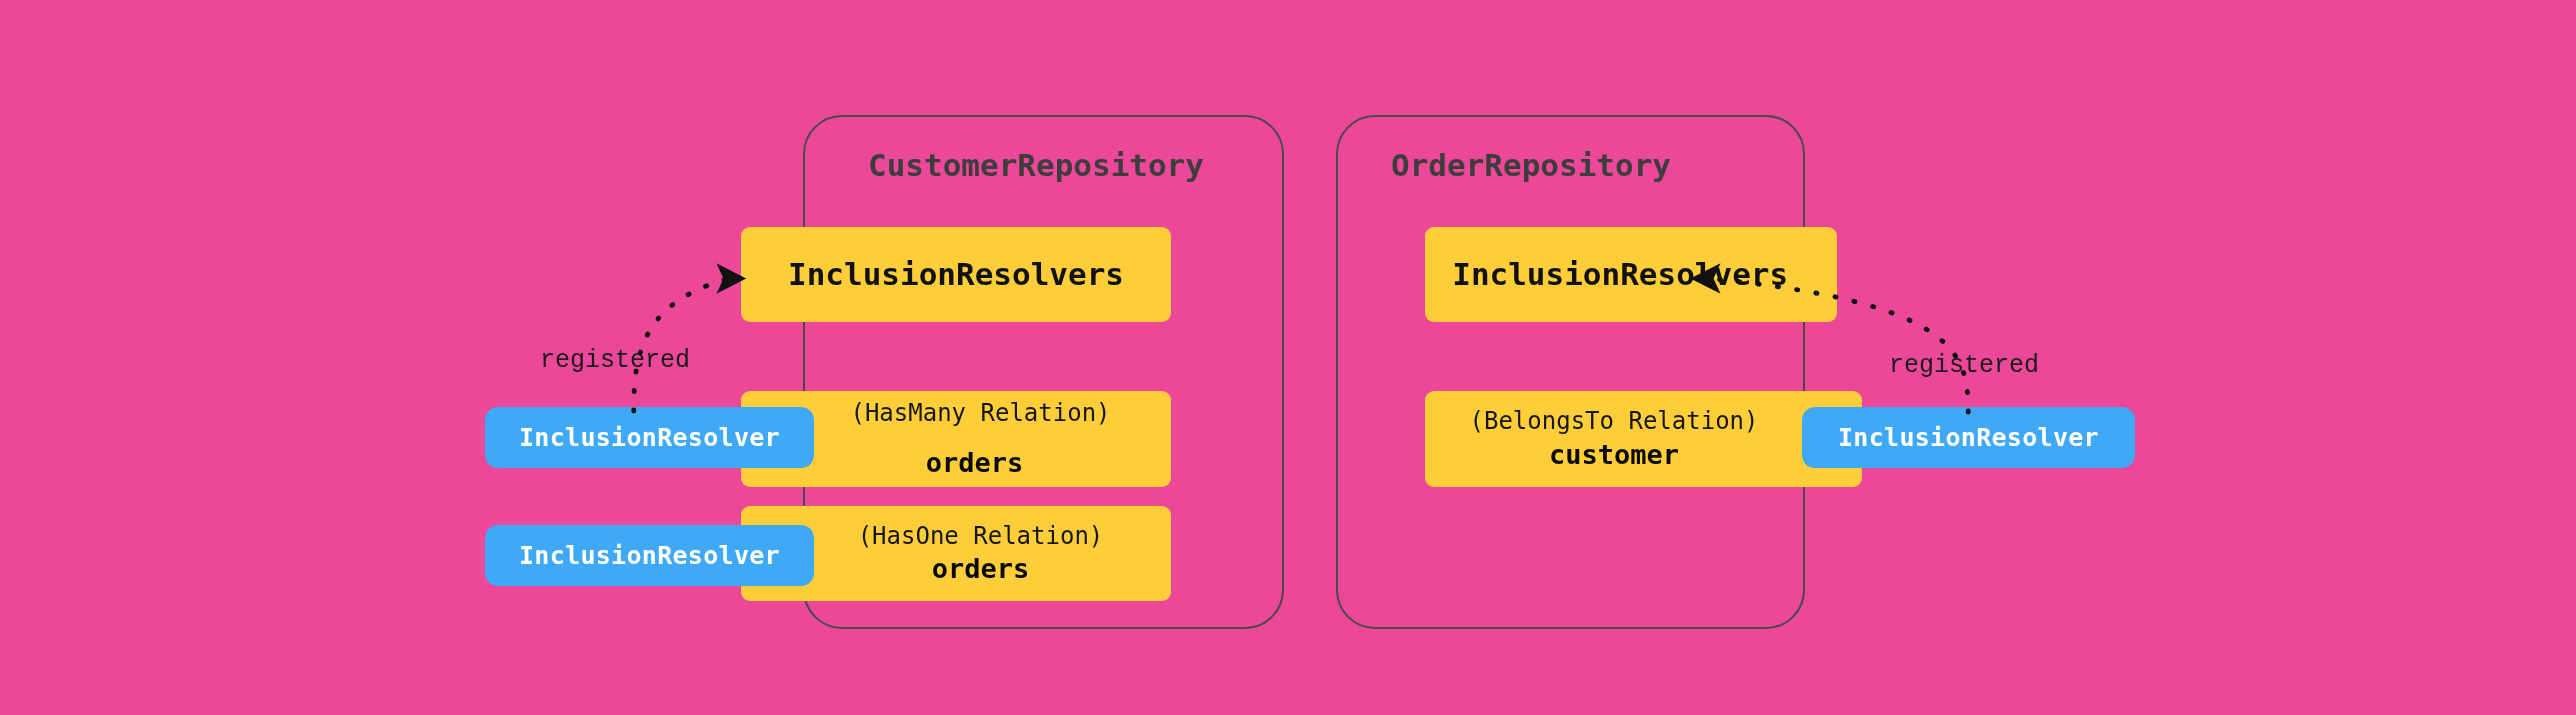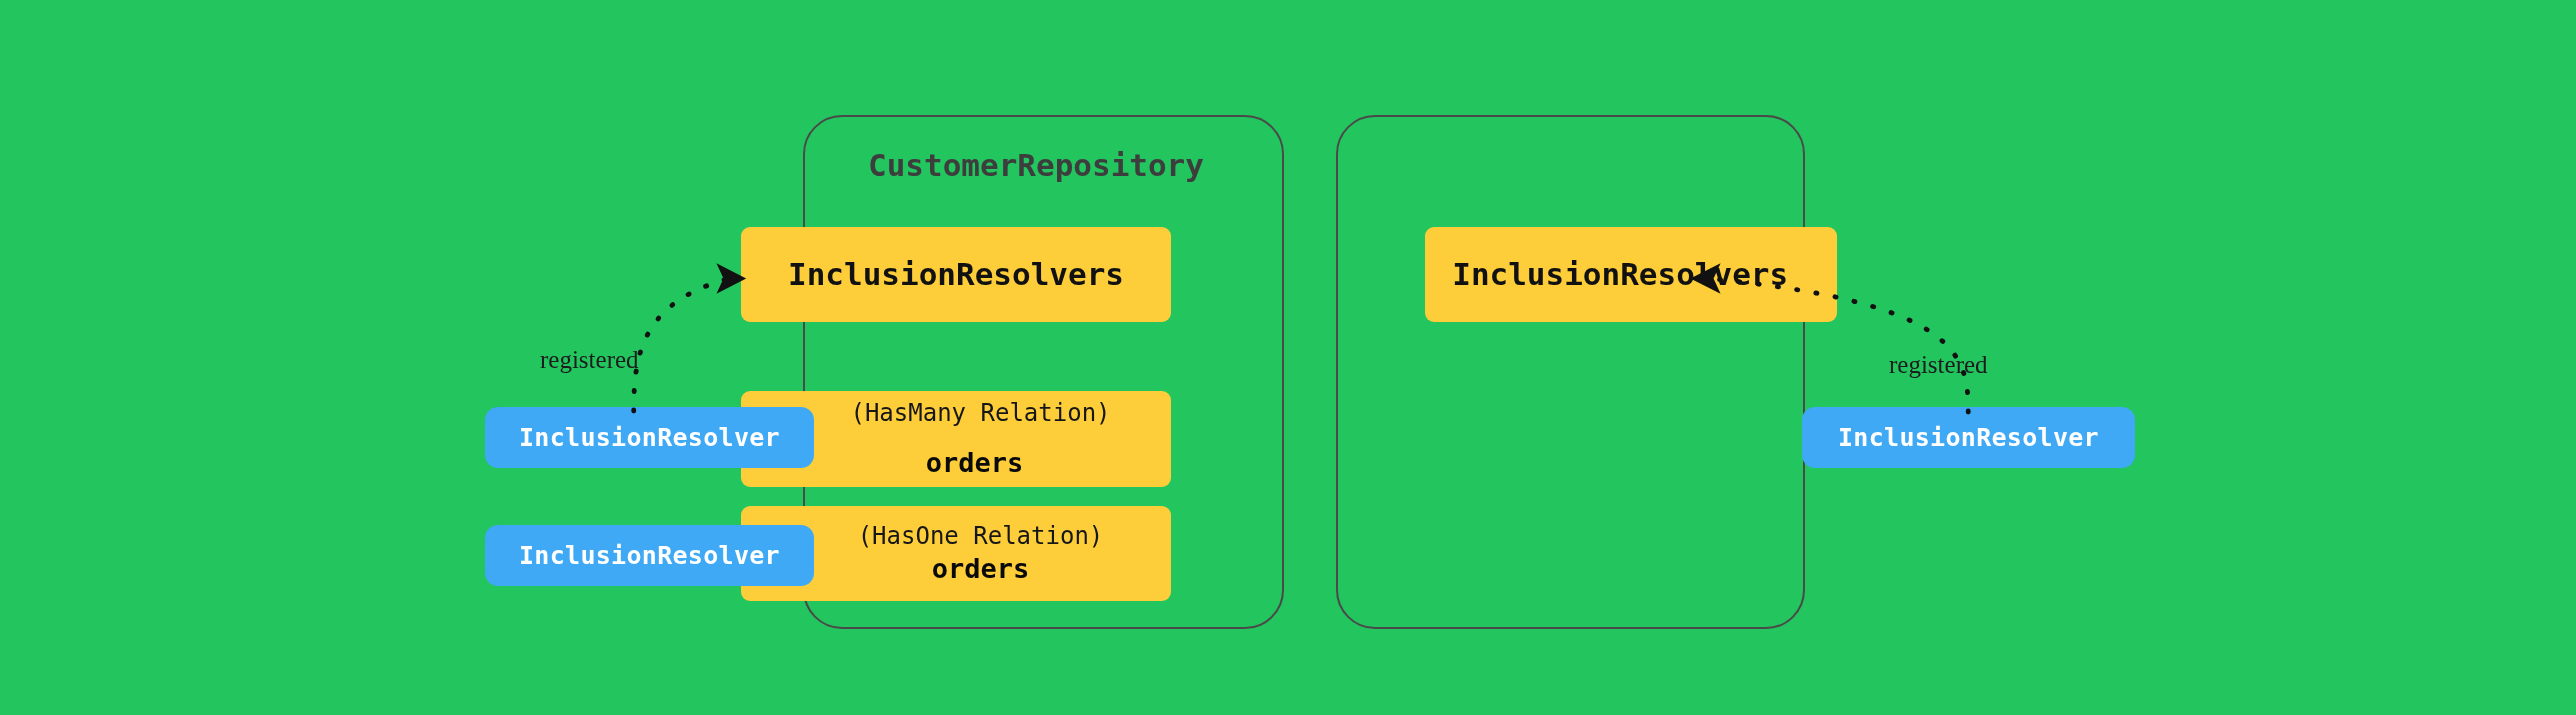--- a/index.html
+++ b/index.html
@@ -1,21 +1,21 @@
 <!DOCTYPE html>
 <html style="font-size:8.7px"><head>
 <meta charset="utf-8">
 <style>
   html,body{margin:0;padding:0;background:#ffffff;}
   body{
     width:2576px;height:716px;
     font-family:"DejaVu Sans Mono","Liberation Mono",monospace;
     overflow:hidden;
   }
-  #canvas{position:relative;width:2576px;height:716px;background:#22c55e;}
+  #canvas{position:relative;width:2576px;height:716px;background:#ec4899;}
 
   
   .repo-box{
     position:absolute;
     border:2.2px solid #4a4a4a;
     border-radius:39px;
     background:transparent;
     box-sizing:border-box;
     z-index:2;
   }
@@ -84,21 +84,21 @@
   }
 
   
   .edge-label{
     position:absolute;
     font-size:25px;
     font-weight:normal;
     color:#1c1c1c;
     white-space:nowrap;
     z-index:7;
-    font-family:Liberation Serif, serif;
+    font-family:Liberation Mono, monospace;
   }
 
   
   #edges{
     position:absolute;
     left:0;top:0;
     width:2576px;height:716px;
     z-index:6;
     pointer-events:none;
   }
@@ -137,25 +137,30 @@
   <div class="bchip" style="left:485px;top:407px;width:329px;height:61px;">
     <span>InclusionResolver</span>
   </div>
   <div class="bchip" style="left:485px;top:525px;width:329px;height:61px;">
     <span>InclusionResolver</span>
   </div>
 
   <div class="edge-label" style="left:540px;top:346px;">registered</div>
 
   <div class="repo-box" style="left:1336px;top:115px;width:469px;height:514px;"></div>
+  <div class="repo-title" style="left:1391px;top:147px;">OrderRepository</div>
 
   <div class="ycard" style="left:1425px;top:227px;width:412px;height:95px;">
     <div class="ycard-title" style="margin-right:21.6px;">InclusionResolvers</div>
   </div>
 
+  <div class="ycard" style="left:1425px;top:391px;width:437px;height:96px;">
+    <div class="ycard-sub" style="margin-right:59px;">(BelongsTo Relation)</div>
+    <div class="ycard-name" style="margin-right:59px;">customer</div>
+  </div>
 
   <div class="bchip" style="left:1802px;top:407px;width:333px;height:61px;">
     <span>InclusionResolver</span>
   </div>
 
   <div class="edge-label" style="left:1889px;top:351px;">registered</div>
 
 </div>
 
 

